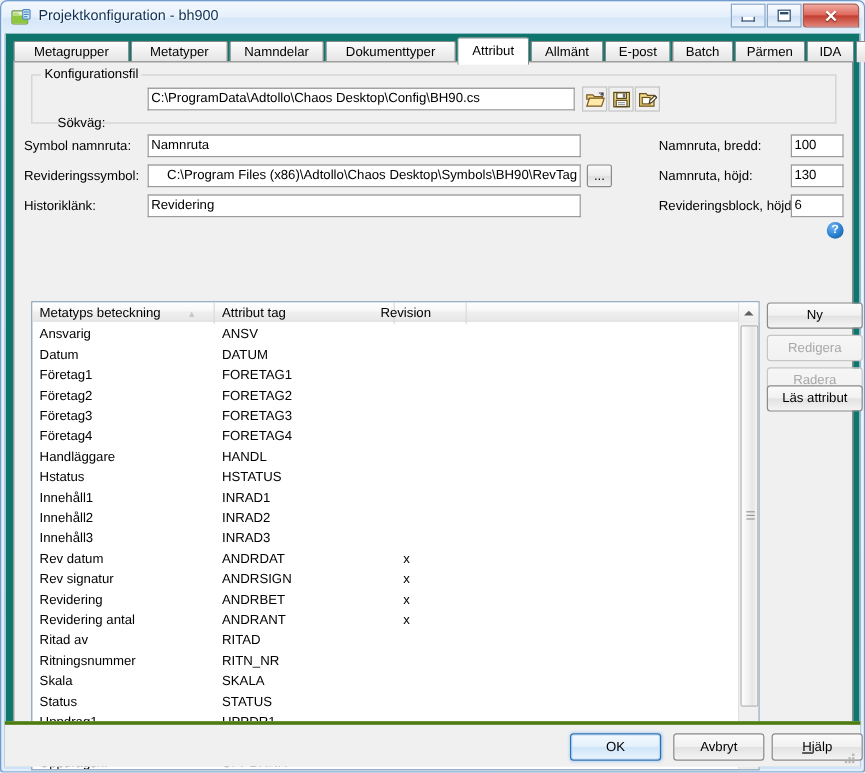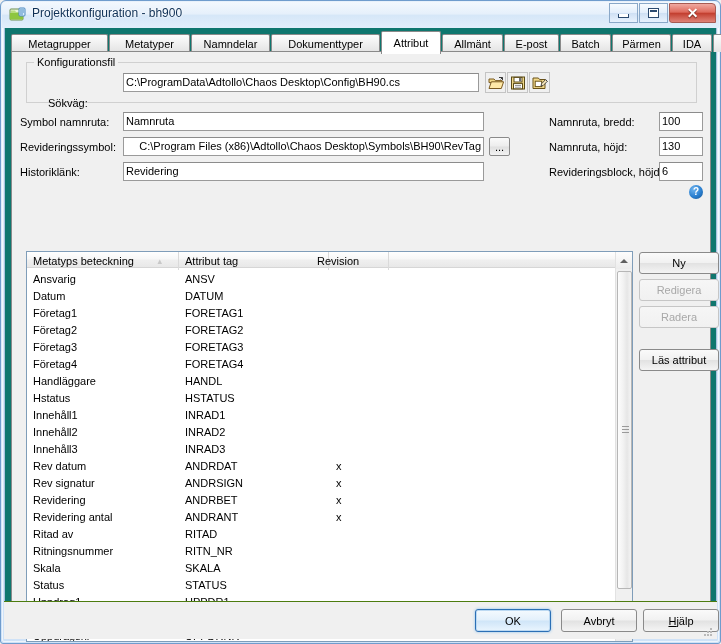--- a/index.html
+++ b/index.html
@@ -389,21 +389,21 @@
   }
 
   
   .bottombar {
     position: absolute;
     left: 4px;
     top: 601px;
     width: 713px;
     height: 38px;
     background: #f0f0f0;
-    border-top: 1px solid #4d7c0f;
+    border-top: 3px solid #4d7c0f;
     box-sizing: border-box;
   }
   .bbtn {
     position: absolute;
     top: 7px;
     width: 76px;
     height: 23px;
     box-sizing: border-box;
     border: 1px solid #8a8a8a;
     border-radius: 3px;
@@ -676,21 +676,21 @@
           </div>
           <div class="sb-arrow down">
             <span class="tri down"></span>
           </div>
         </div>
       </div>
 
       <div class="sbtn" style="left:627px; top:200px;">Ny</div>
       <div class="sbtn disabled" style="left:627px; top:227px;">Redigera</div>
       <div class="sbtn disabled" style="left:627px; top:254px;">Radera</div>
-      <div class="sbtn" style="left:627px; top:297px;">Läs attribut</div>
+      <div class="sbtn" style="left:627px; top:269px;">Läs attribut</div>
 
     </div>
   </div>
 
   <div class="bottombar">
     <div class="bbtn default" style="left:471px;">OK</div>
     <div class="bbtn" style="left:557px;">Avbryt</div>
     <div class="bbtn" style="left:639px;">
       <span class="acc">H</span>
         <span>jälp</span>

